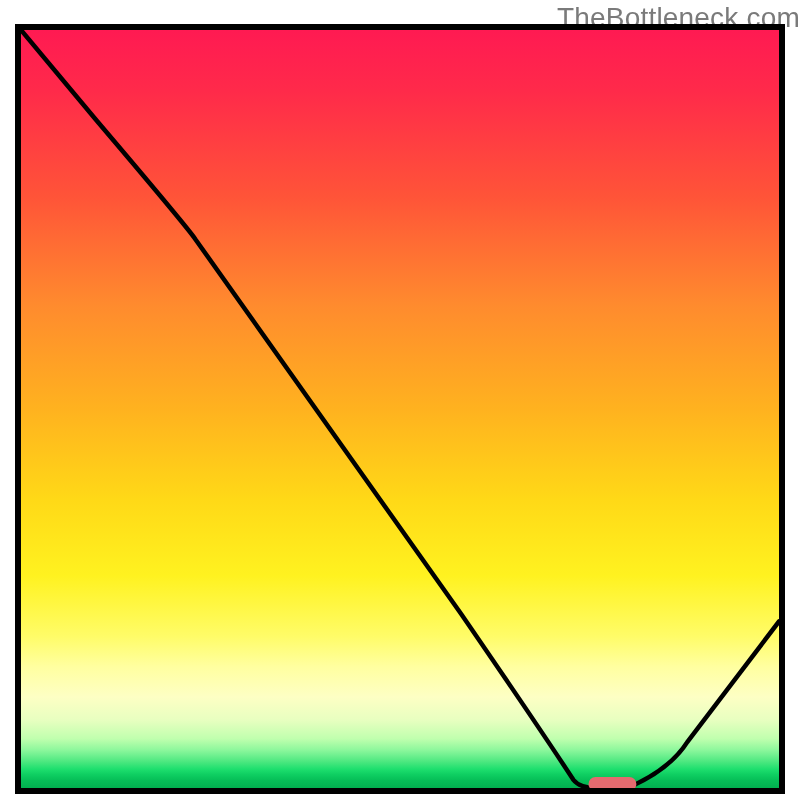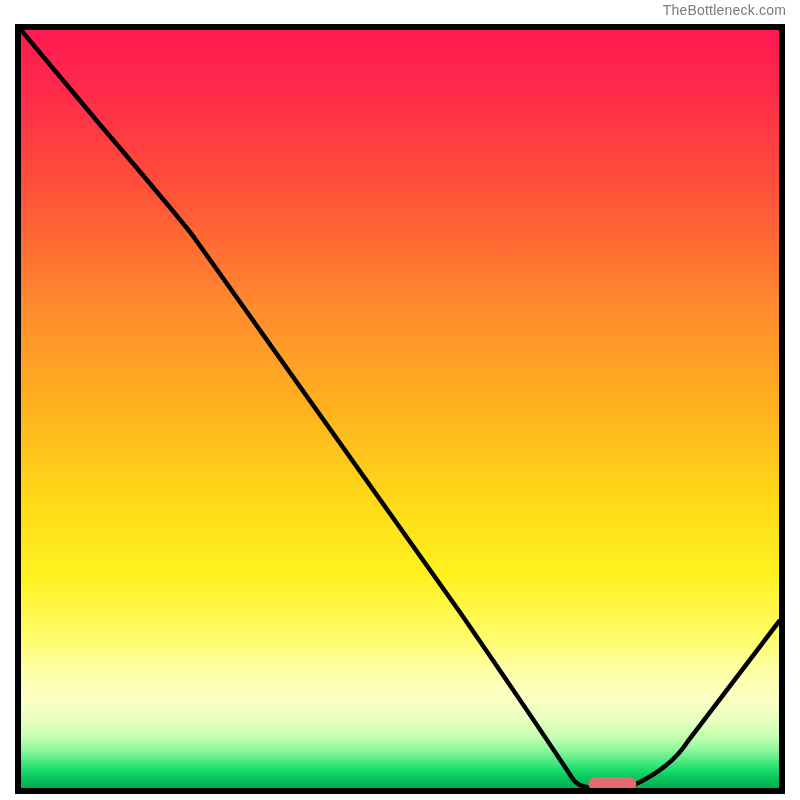--- a/index.html
+++ b/index.html
@@ -47,24 +47,24 @@
     );
   }
   svg.curve {
     position: absolute;
     inset: 0;
     width: 100%;
     height: 100%;
   }
   .watermark {
     position: absolute;
-    right: 14px;
+    right: 0;
     top: 2px;
     color: #7a7a7a;
-    font-size: 14px;
+    font-size: 28px;
     font-weight: 500;
     letter-spacing: 0.2px;
     white-space: nowrap;
   }
 </style>
 </head>
 <body>
 
 <div class="watermark">TheBottleneck.com</div>
 

